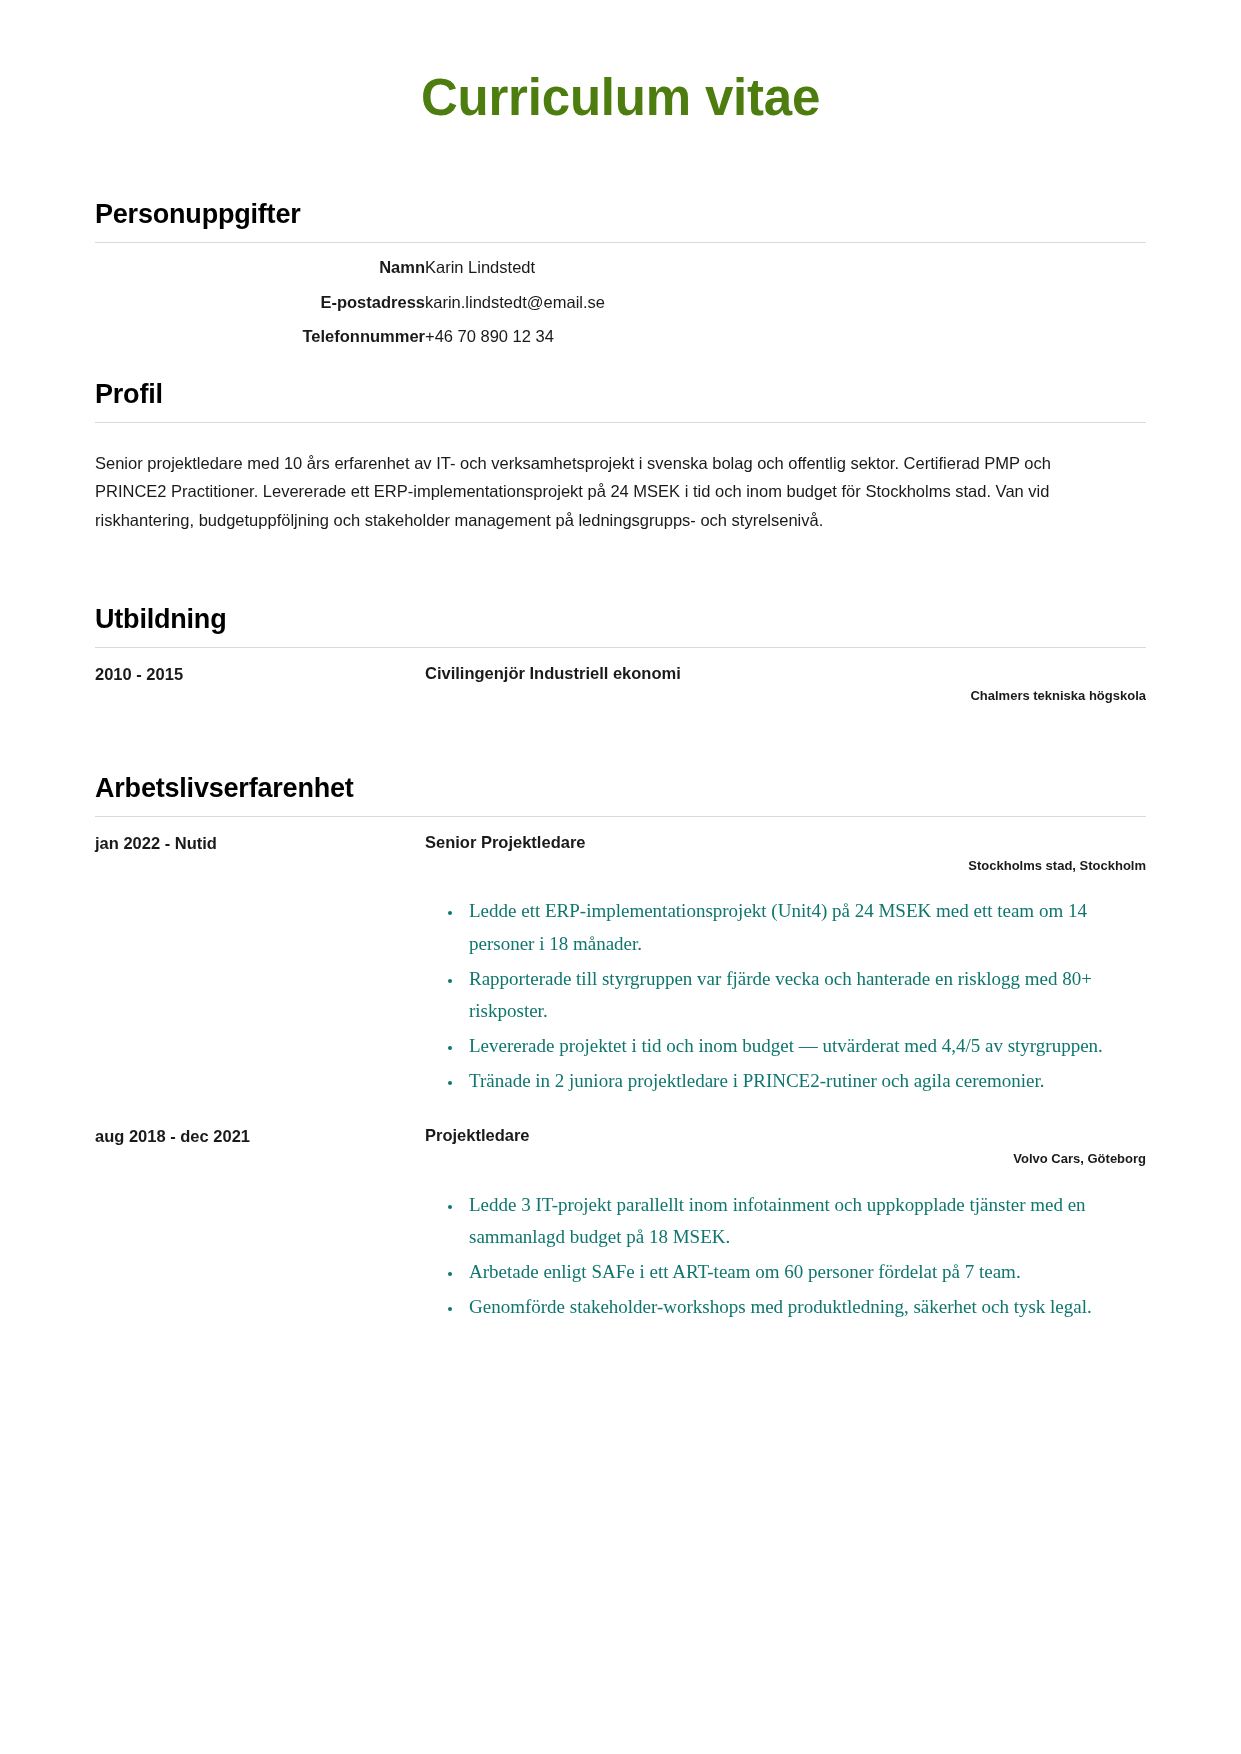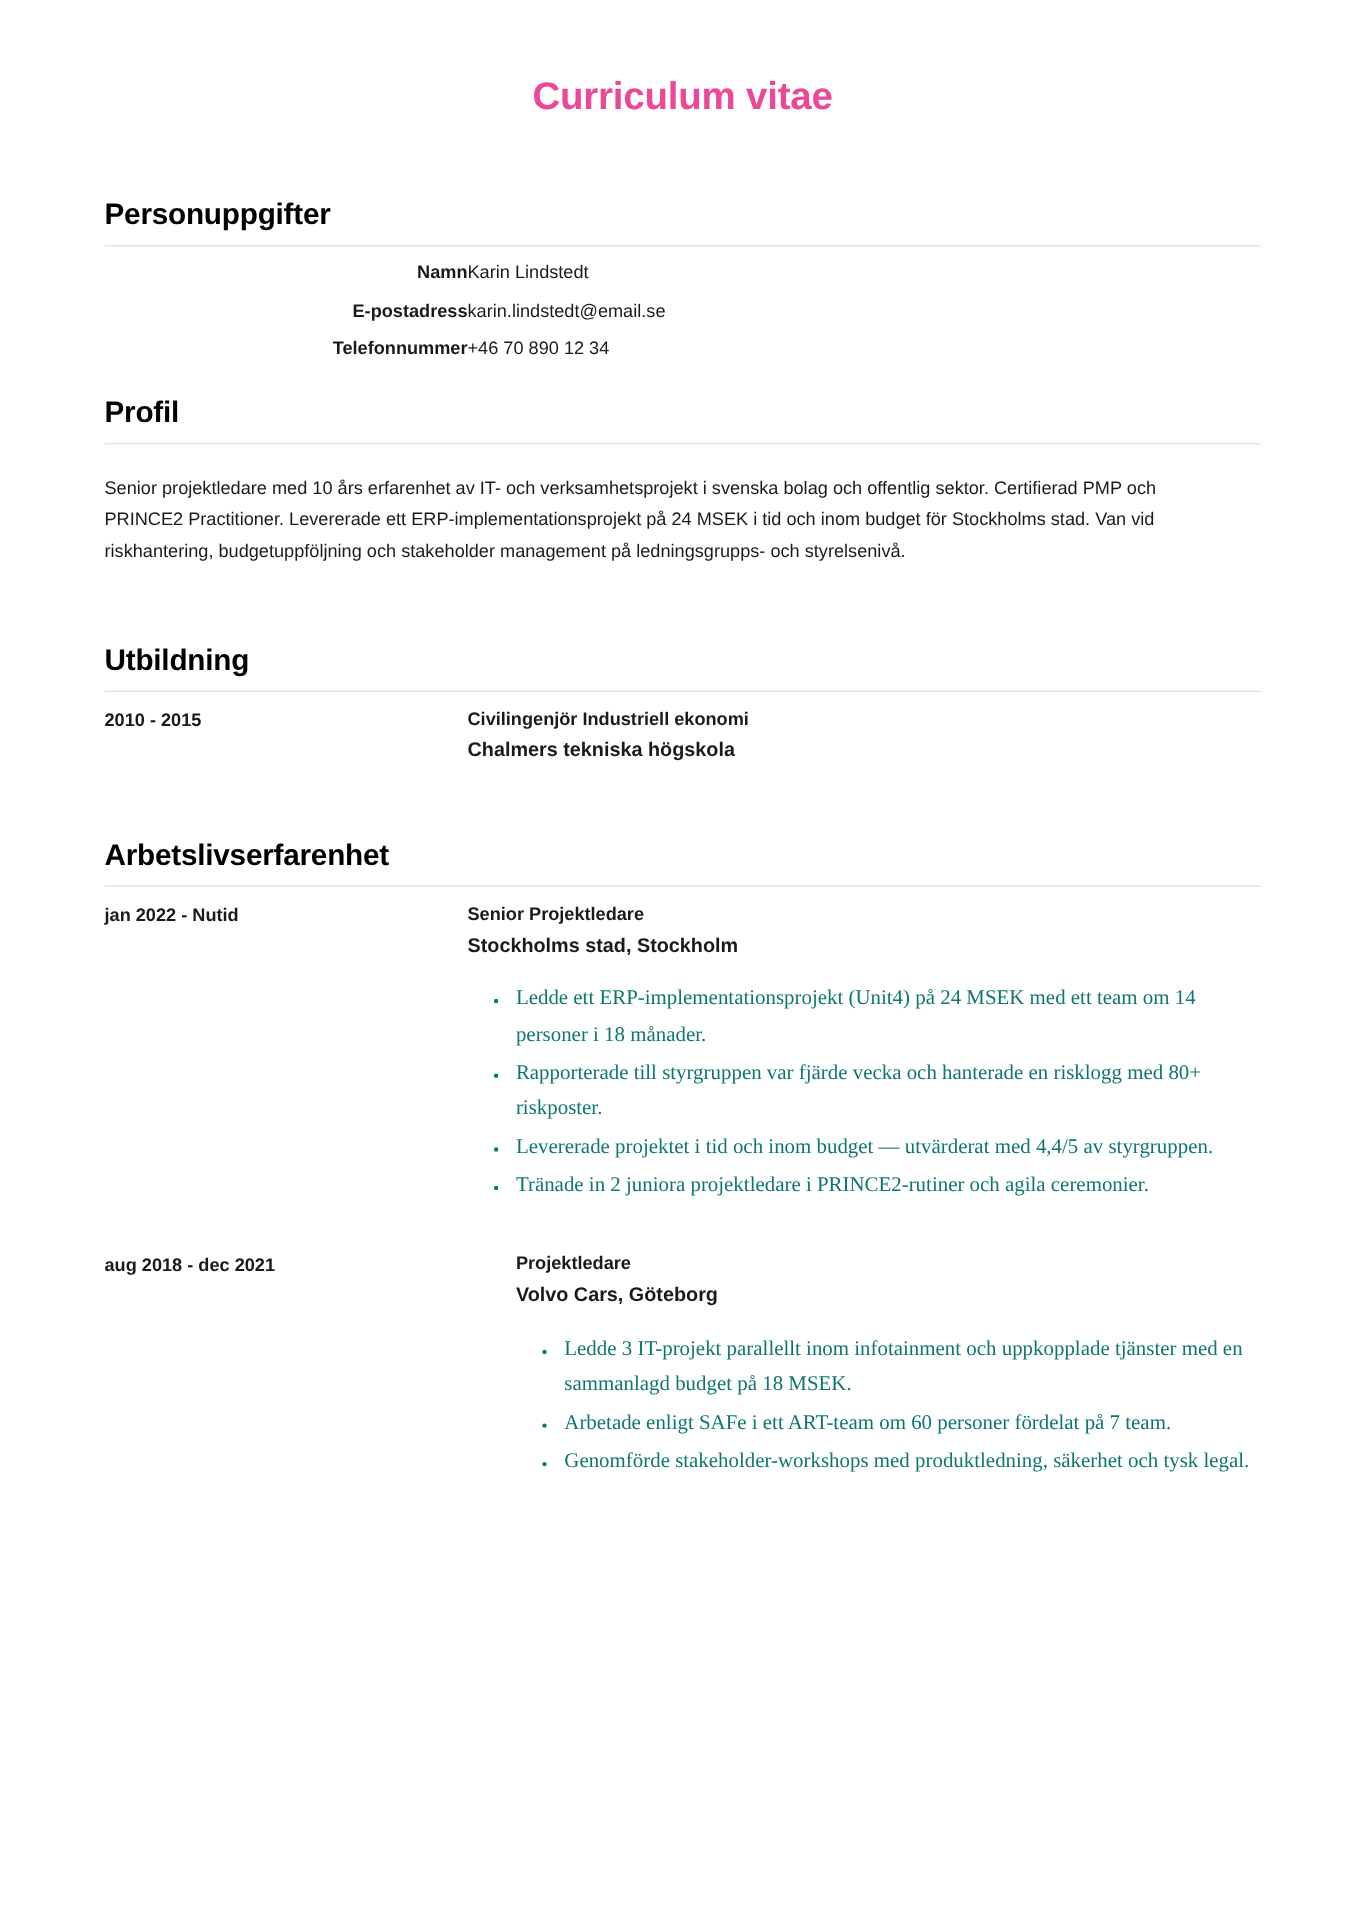--- a/index.html
+++ b/index.html
@@ -16,25 +16,25 @@
     -webkit-font-smoothing: antialiased;
   }
   .page {
     width: 1241px;
     min-height: 1754px;
     padding: 52px 95px 60px 95px;
     background: #ffffff;
   }
   .doc-title {
     text-align: center;
-    font-size: 35px;
+    font-size: 51px;
     font-weight: bold;
     letter-spacing: -0.2px;
     margin: 16px 0 0 0;
-    color: #ec4899;
+    color: #4d7c0f;
   }
 
   
   .section { margin-top: 0; }
   .section-personal { margin-top: 72px; }
   .section-profile { margin-top: 32px; }
   .section-education { margin-top: 70px; }
   .section-experience { margin-top: 66px; }
 
   .section-heading {
@@ -99,40 +99,41 @@
     padding-top: 1px;
   }
   .entry-body { flex: 1 1 auto; }
   .entry-title {
     font-size: 16.5px;
     font-weight: bold;
     color: #1a1a1a;
     line-height: 1.6;
   }
   .entry-org {
-    font-size: 18px;
+    font-size: 13px;
     font-weight: bold;
     color: #1a1a1a;
     line-height: 1.6;
+    text-align: right;
   }
   .entry-bullets {
     margin: 19px 0 0 0;
     padding-left: 38px;
     list-style: disc;
   }
   .entry-bullets li {
     font-size: 19px;
     line-height: 1.72;
     color: #0f766e;
     margin-bottom: 2px;
     padding-left: 6px;
     font-family: Liberation Serif, serif;
   }
   .entry-bullets li::marker { font-size: 14px; }
-  .exp-entry-2 { margin-top: 40px; gap: 44px; }
+  .exp-entry-2 { margin-top: 23px; }
 </style>
 </head>
 <body>
 
 <div class="page">
 
   <h1 class="doc-title">Curriculum vitae</h1>
 
   <div class="section section-personal">
     <h2 class="section-heading">Personuppgifter</h2>

